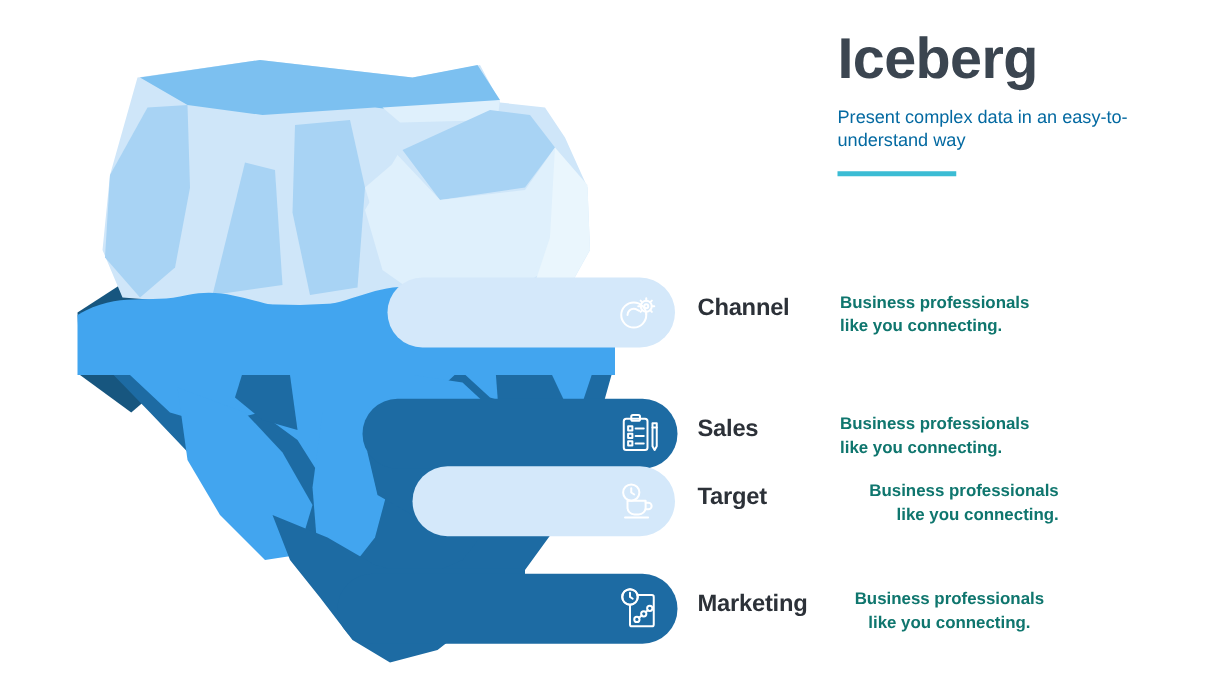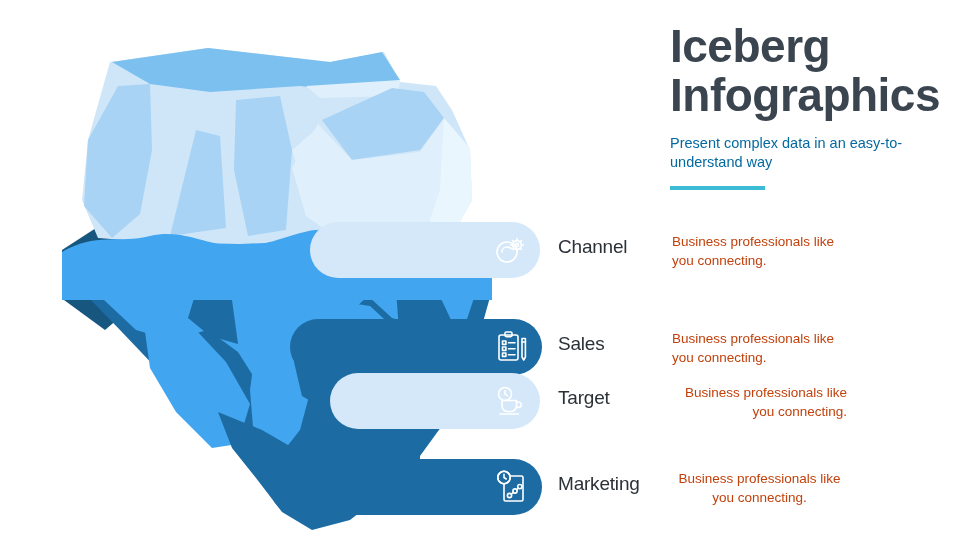--- a/index.html
+++ b/index.html
@@ -97,32 +97,33 @@
     width: 36px;
     height: 36px;
   }
   .pill-icon svg { display: block; }
 
   .row-label {
     position: absolute;
     left: 558px;
     top: 14px;
     font-size: 19px;
-    font-weight: normal;
+    font-weight: bold;
     color: #2c3138;
     letter-spacing: -0.2px;
   }
   .row-desc {
     position: absolute;
     left: 672px;
     top: 10px;
     width: 175px;
     font-size: 13.5px;
     line-height: 1.42;
-    color: #c2410c;
+    color: #0f766e;
+    font-weight: bold;
   }
 </style>
 </head>
 <body>
 
 <div id="slide">
 
   <svg id="iceberg-art" viewBox="0 0 560 551">
 
     <g>
@@ -173,21 +174,20 @@
          C 282,244 300,226 334,230
          C 368,234 384,250 416,244
          C 444,238 462,230 492,238
          L 492,300 L 62,300 Z"></path>
     <path fill="#ffffff" d="M 0,300 L 0,551 L 60,551 L 60,300 Z" opacity="0"></path>
   </svg>
 
   <div id="header-block">
     <h1 id="title">
       <span>Iceberg</span><br>
-      <span>Infographics</span>
     </h1>
     <div id="subtitle">Present complex data in an easy-to-understand way</div>
     <div id="accent-rule"></div>
   </div>
 
   <div class="row" id="row-0">
     <div class="pill light">
       <span class="pill-icon">
         <svg viewBox="0 0 36 36" width="36" height="36" fill="none" stroke="#ffffff" stroke-width="1.6" stroke-linecap="round" stroke-linejoin="round">
           <circle cx="15" cy="20" r="10"></circle>

